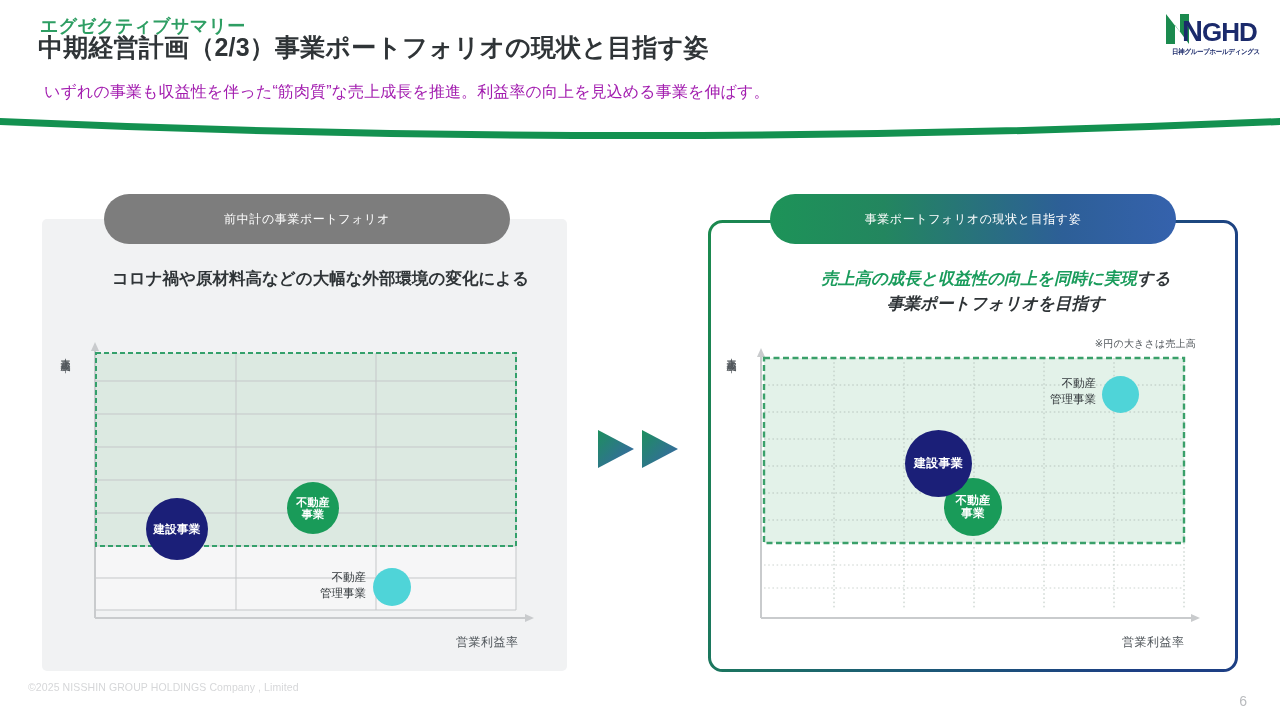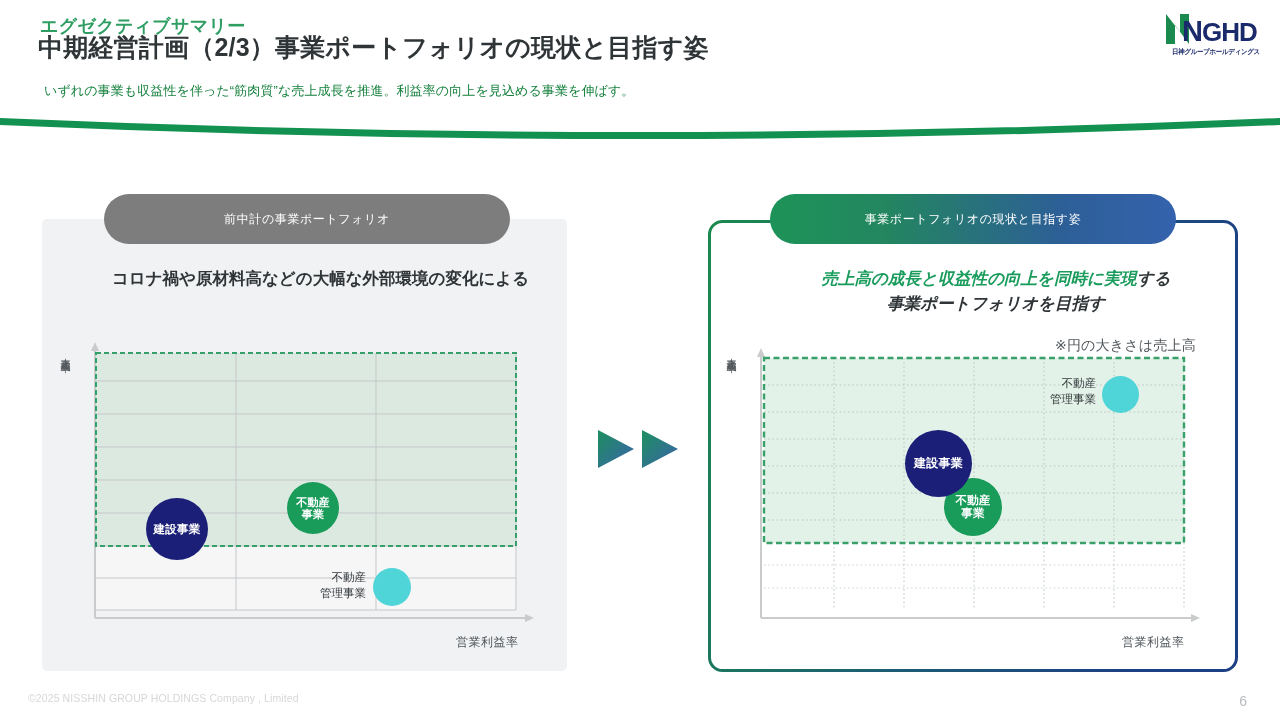--- a/index.html
+++ b/index.html
@@ -36,23 +36,23 @@
     font-size: 25px;
     font-weight: 700;
     color: #2f3437;
     letter-spacing: 0.2px;
     white-space: nowrap;
   }
   .slide-subtitle {
     position: absolute;
     left: 44px;
     top: 82px;
-    font-size: 13px;
+    font-size: 16px;
     font-weight: 400;
-    color: #15803d;
+    color: #a21caf;
     letter-spacing: 0.1px;
     white-space: nowrap;
   }
   .header-arc {
     position: absolute;
     left: 0;
     top: 112px;
     width: 1280px;
     height: 34px;
   }
@@ -170,21 +170,21 @@
   }
   .axis-x-label {
     position: absolute;
     font-size: 12px;
     color: #50565b;
     letter-spacing: 0.5px;
     white-space: nowrap;
   }
   .note-text {
     position: absolute;
-    font-size: 14px;
+    font-size: 10px;
     color: #50565b;
     letter-spacing: 0.2px;
     white-space: nowrap;
   }
 
   
   .bubble {
     position: absolute;
     border-radius: 50%;
     display: flex;
@@ -216,21 +216,21 @@
     left: 596px;
     top: 428px;
     width: 86px;
     height: 42px;
   }
 
   
   .footer-copy {
     position: absolute;
     left: 28px;
-    bottom: 16px;
+    bottom: 27px;
     font-size: 10.5px;
     color: #d6d7d9;
     letter-spacing: 0.1px;
     white-space: nowrap;
     margin-top: 20px;
   }
   .footer-page {
     position: absolute;
     right: 33px;
     bottom: 11px;

